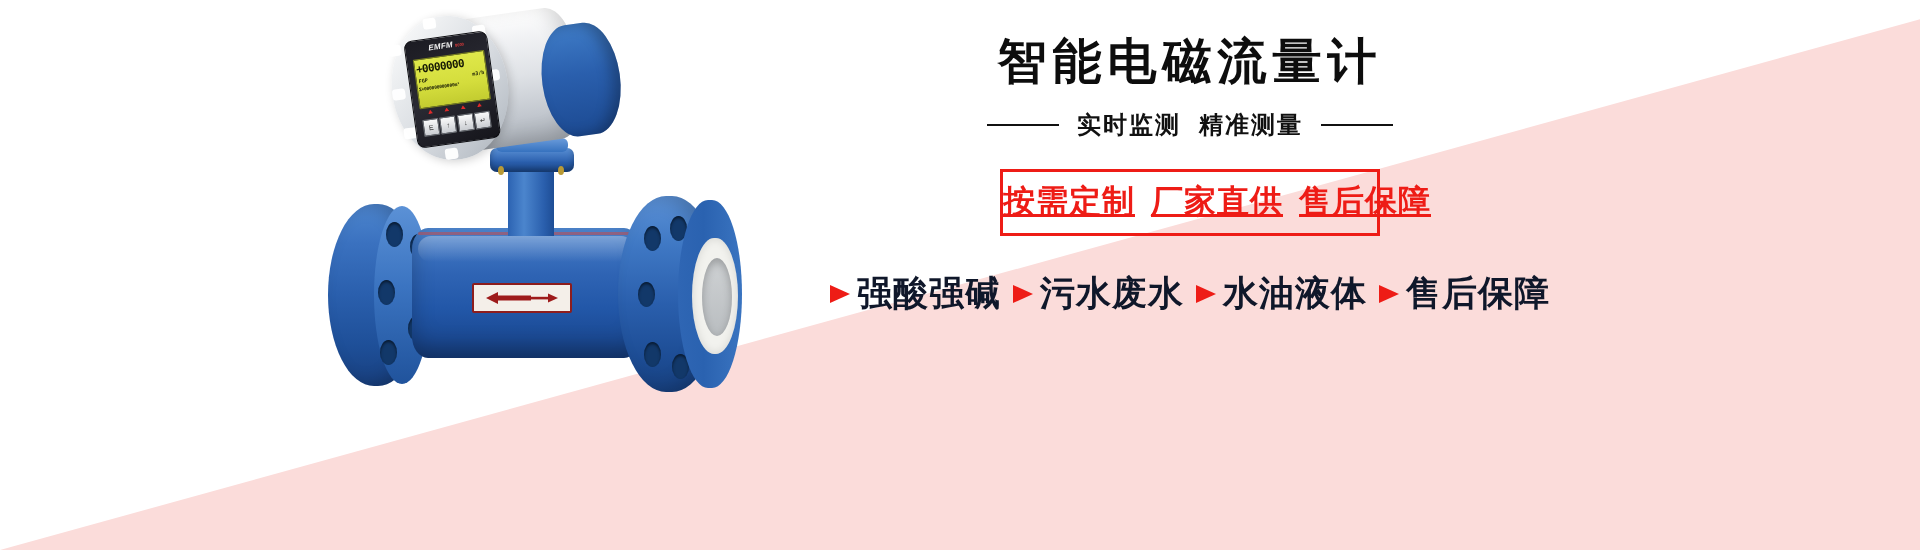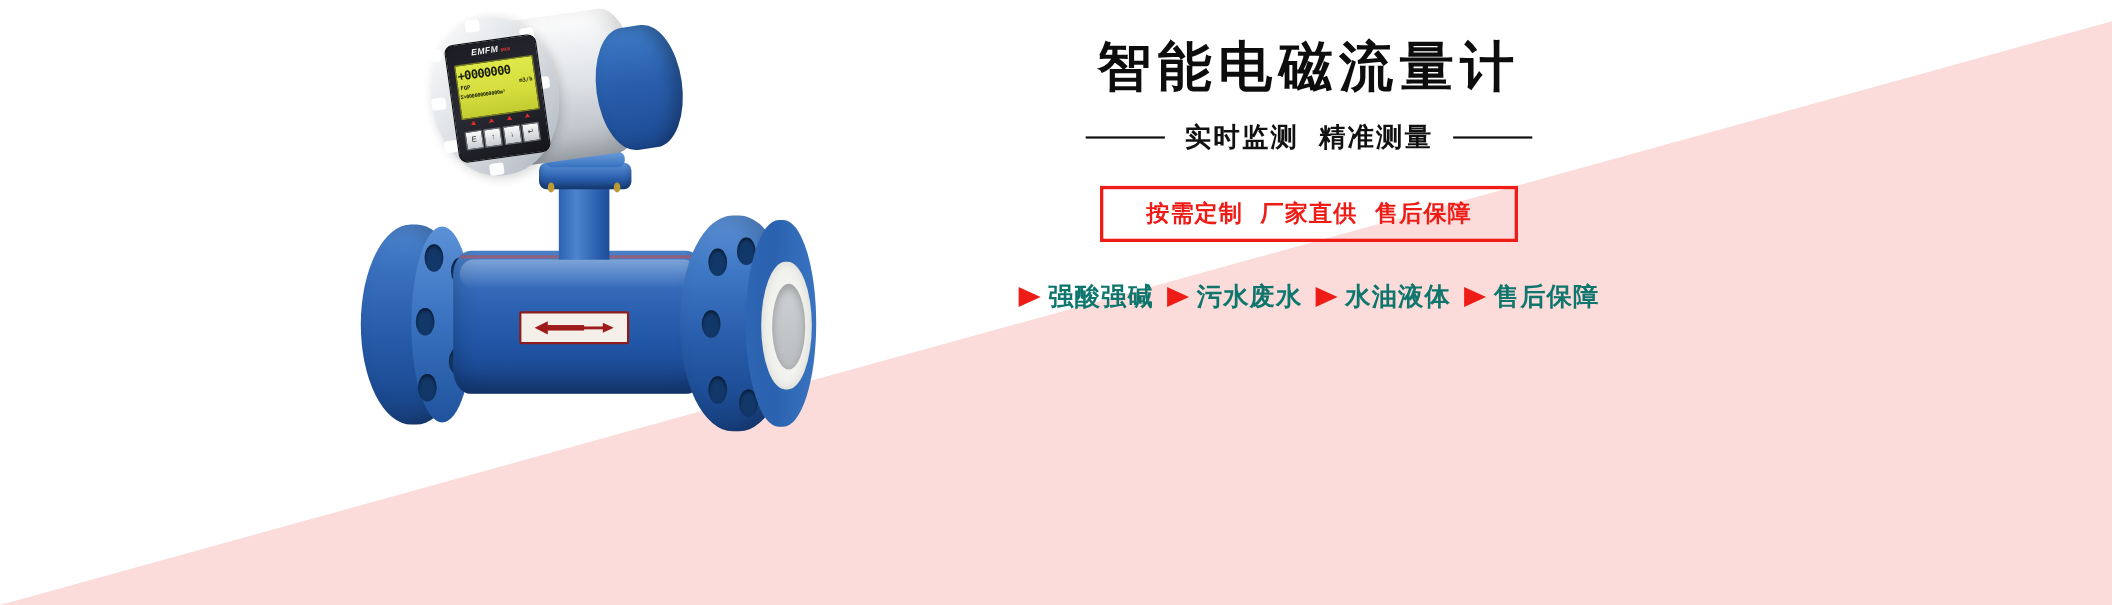--- a/index.html
+++ b/index.html
@@ -373,25 +373,26 @@
 
   .promo-box {
     margin: 28px auto 0 auto;
     width: 380px;
     box-sizing: border-box;
     border: 3px solid #ee1c16;
     padding: 8px 0 9px 0;
     text-align: center;
   }
   .promo-text {
-    font-size: 21px;
+    font-size: 32px;
     font-weight: bold;
     color: #ee1c16;
     letter-spacing: 1px;
     white-space: nowrap;
+    text-decoration: underline;
   }
   .promo-text .gap { display: inline-block; width: 16px; }
 
   .features {
     display: flex;
     align-items: center;
     justify-content: center;
     gap: 12px;
     margin-top: 34px;
     white-space: nowrap;
@@ -402,23 +403,23 @@
     gap: 7px;
   }
   .arrow-icon {
     width: 0; height: 0;
     border-top: 9px solid transparent;
     border-bottom: 9px solid transparent;
     border-left: 20px solid #ee1c16;
     flex: none;
   }
   .feature-label {
-    font-size: 23px;
-    font-weight: bold;
-    color: #0f766e;
+    font-size: 35px;
+    font-weight: bold;
+    color: #0f172a;
     letter-spacing: 1px;
   }
 </style>
 </head>
 <body>
 
 <div class="banner">
 
   <div class="bg-white"></div>
   <div class="bg-pink"></div>

